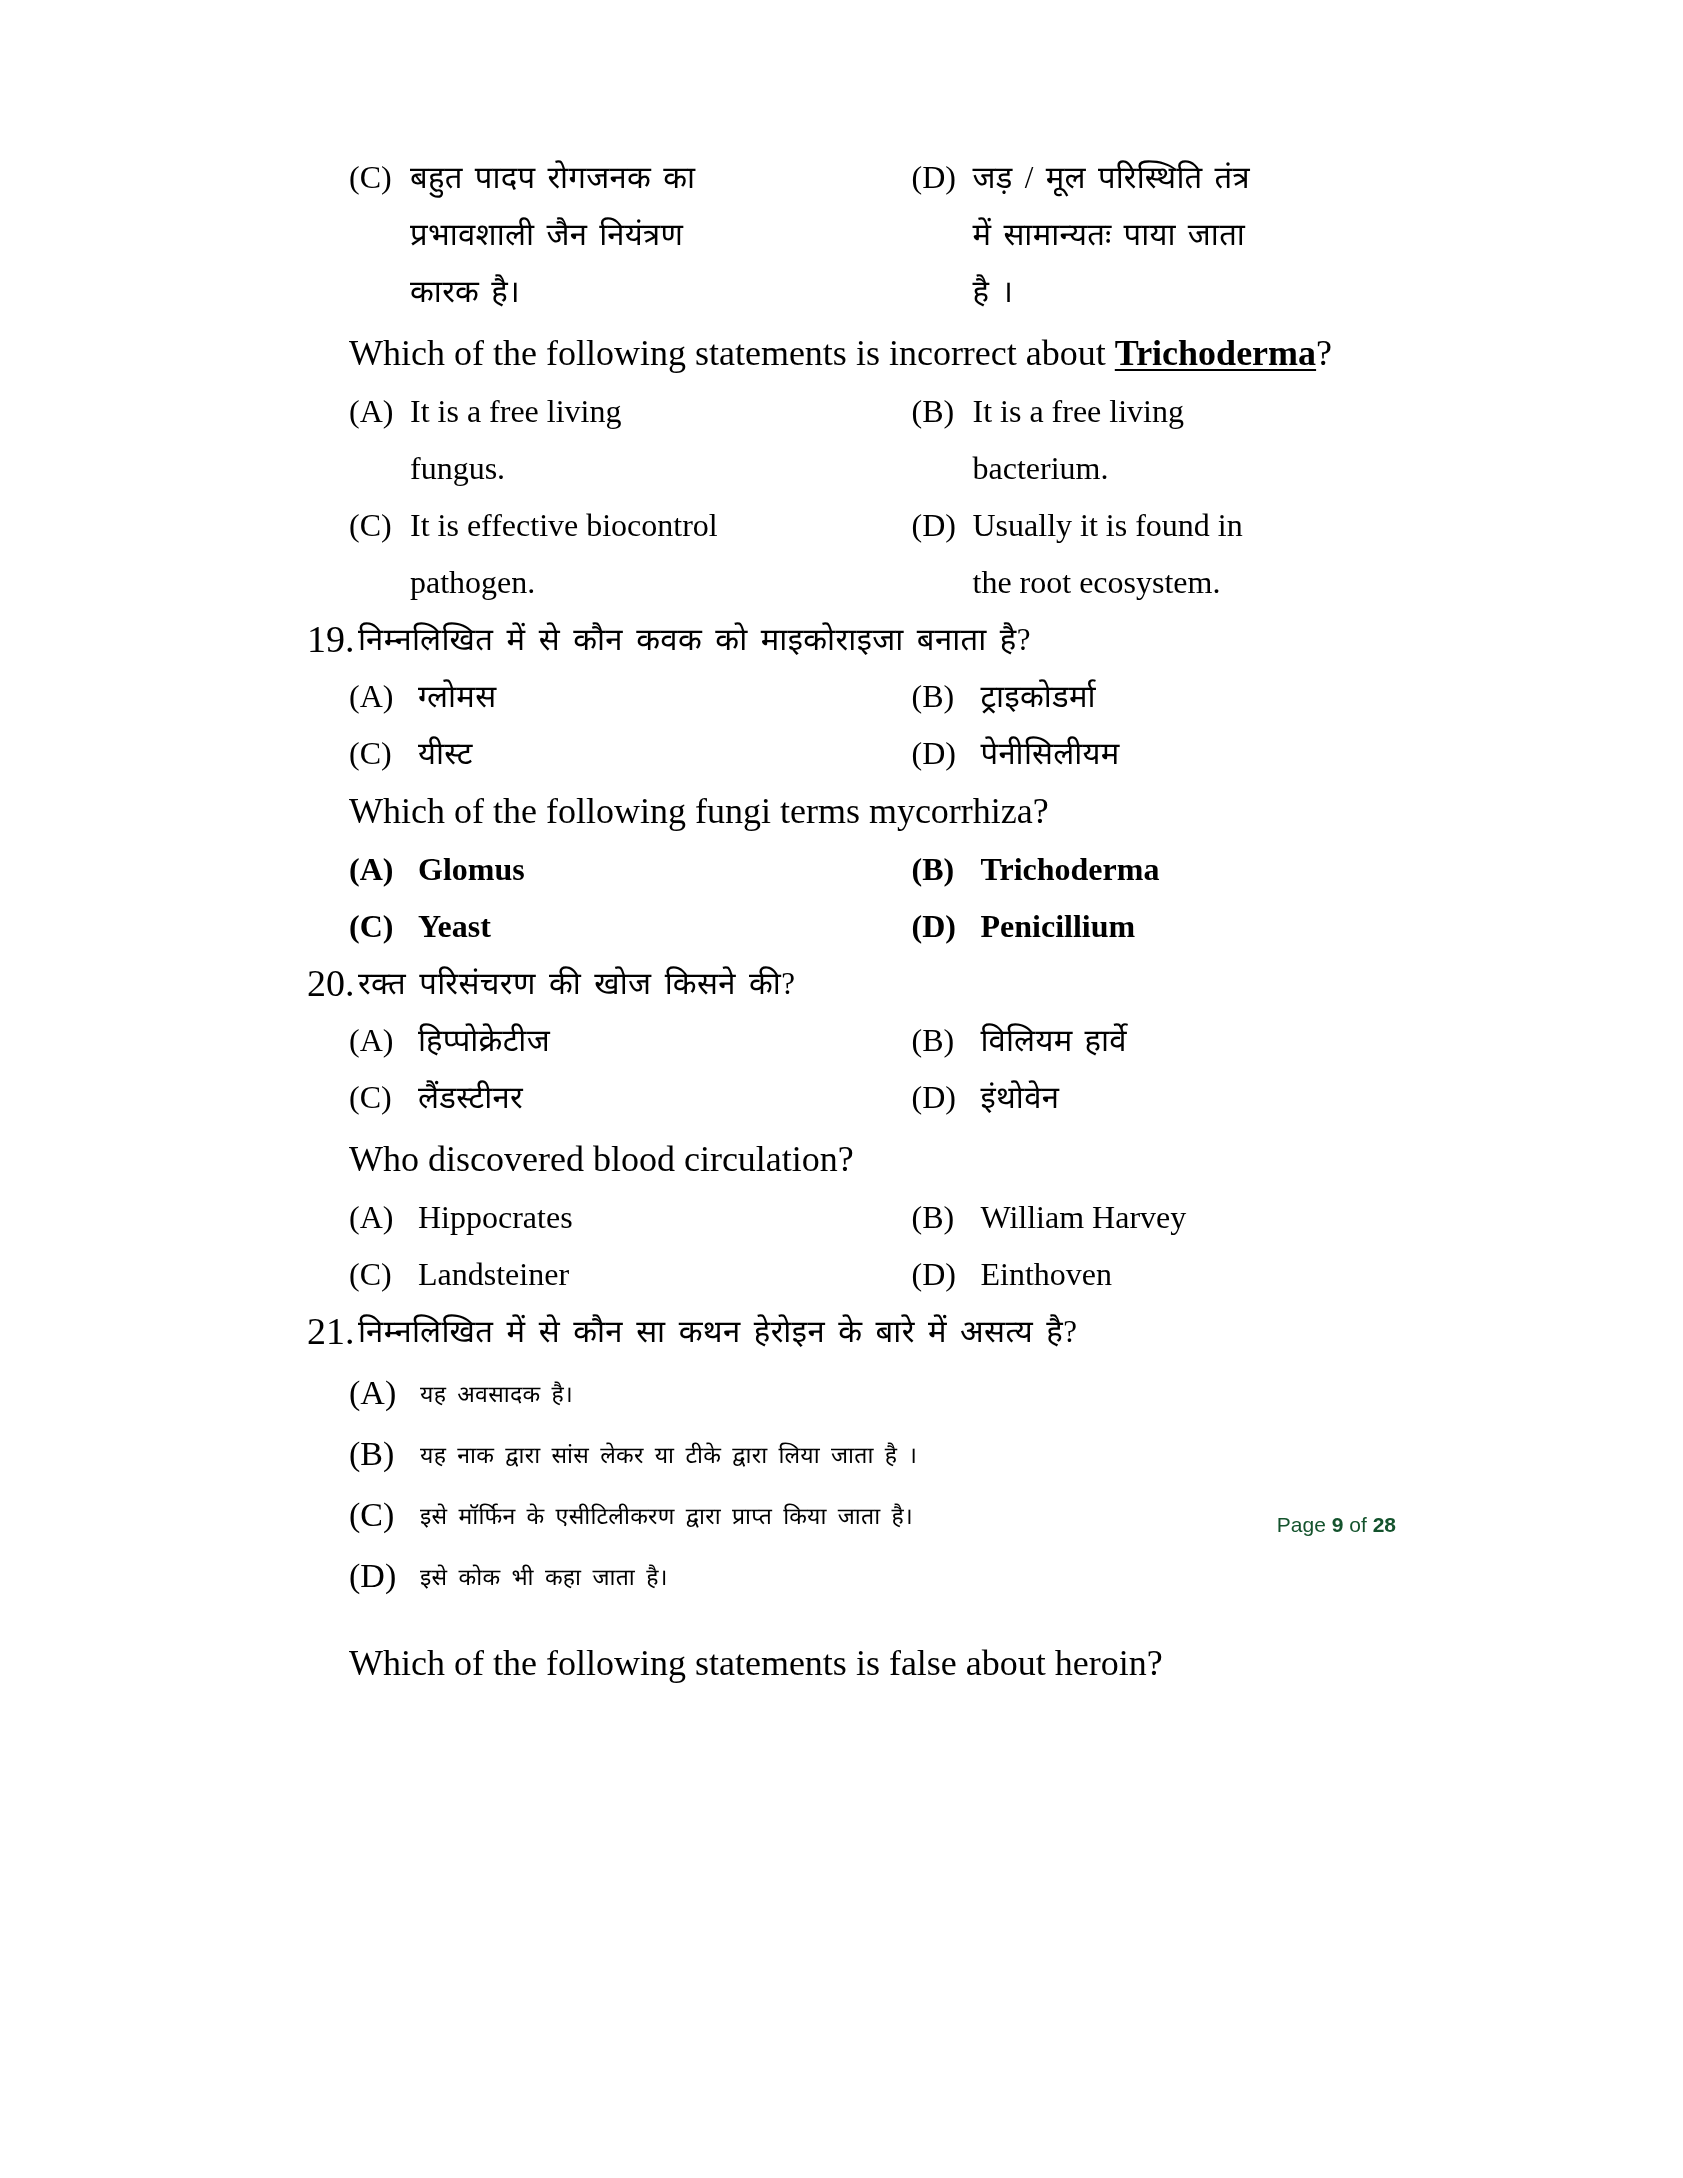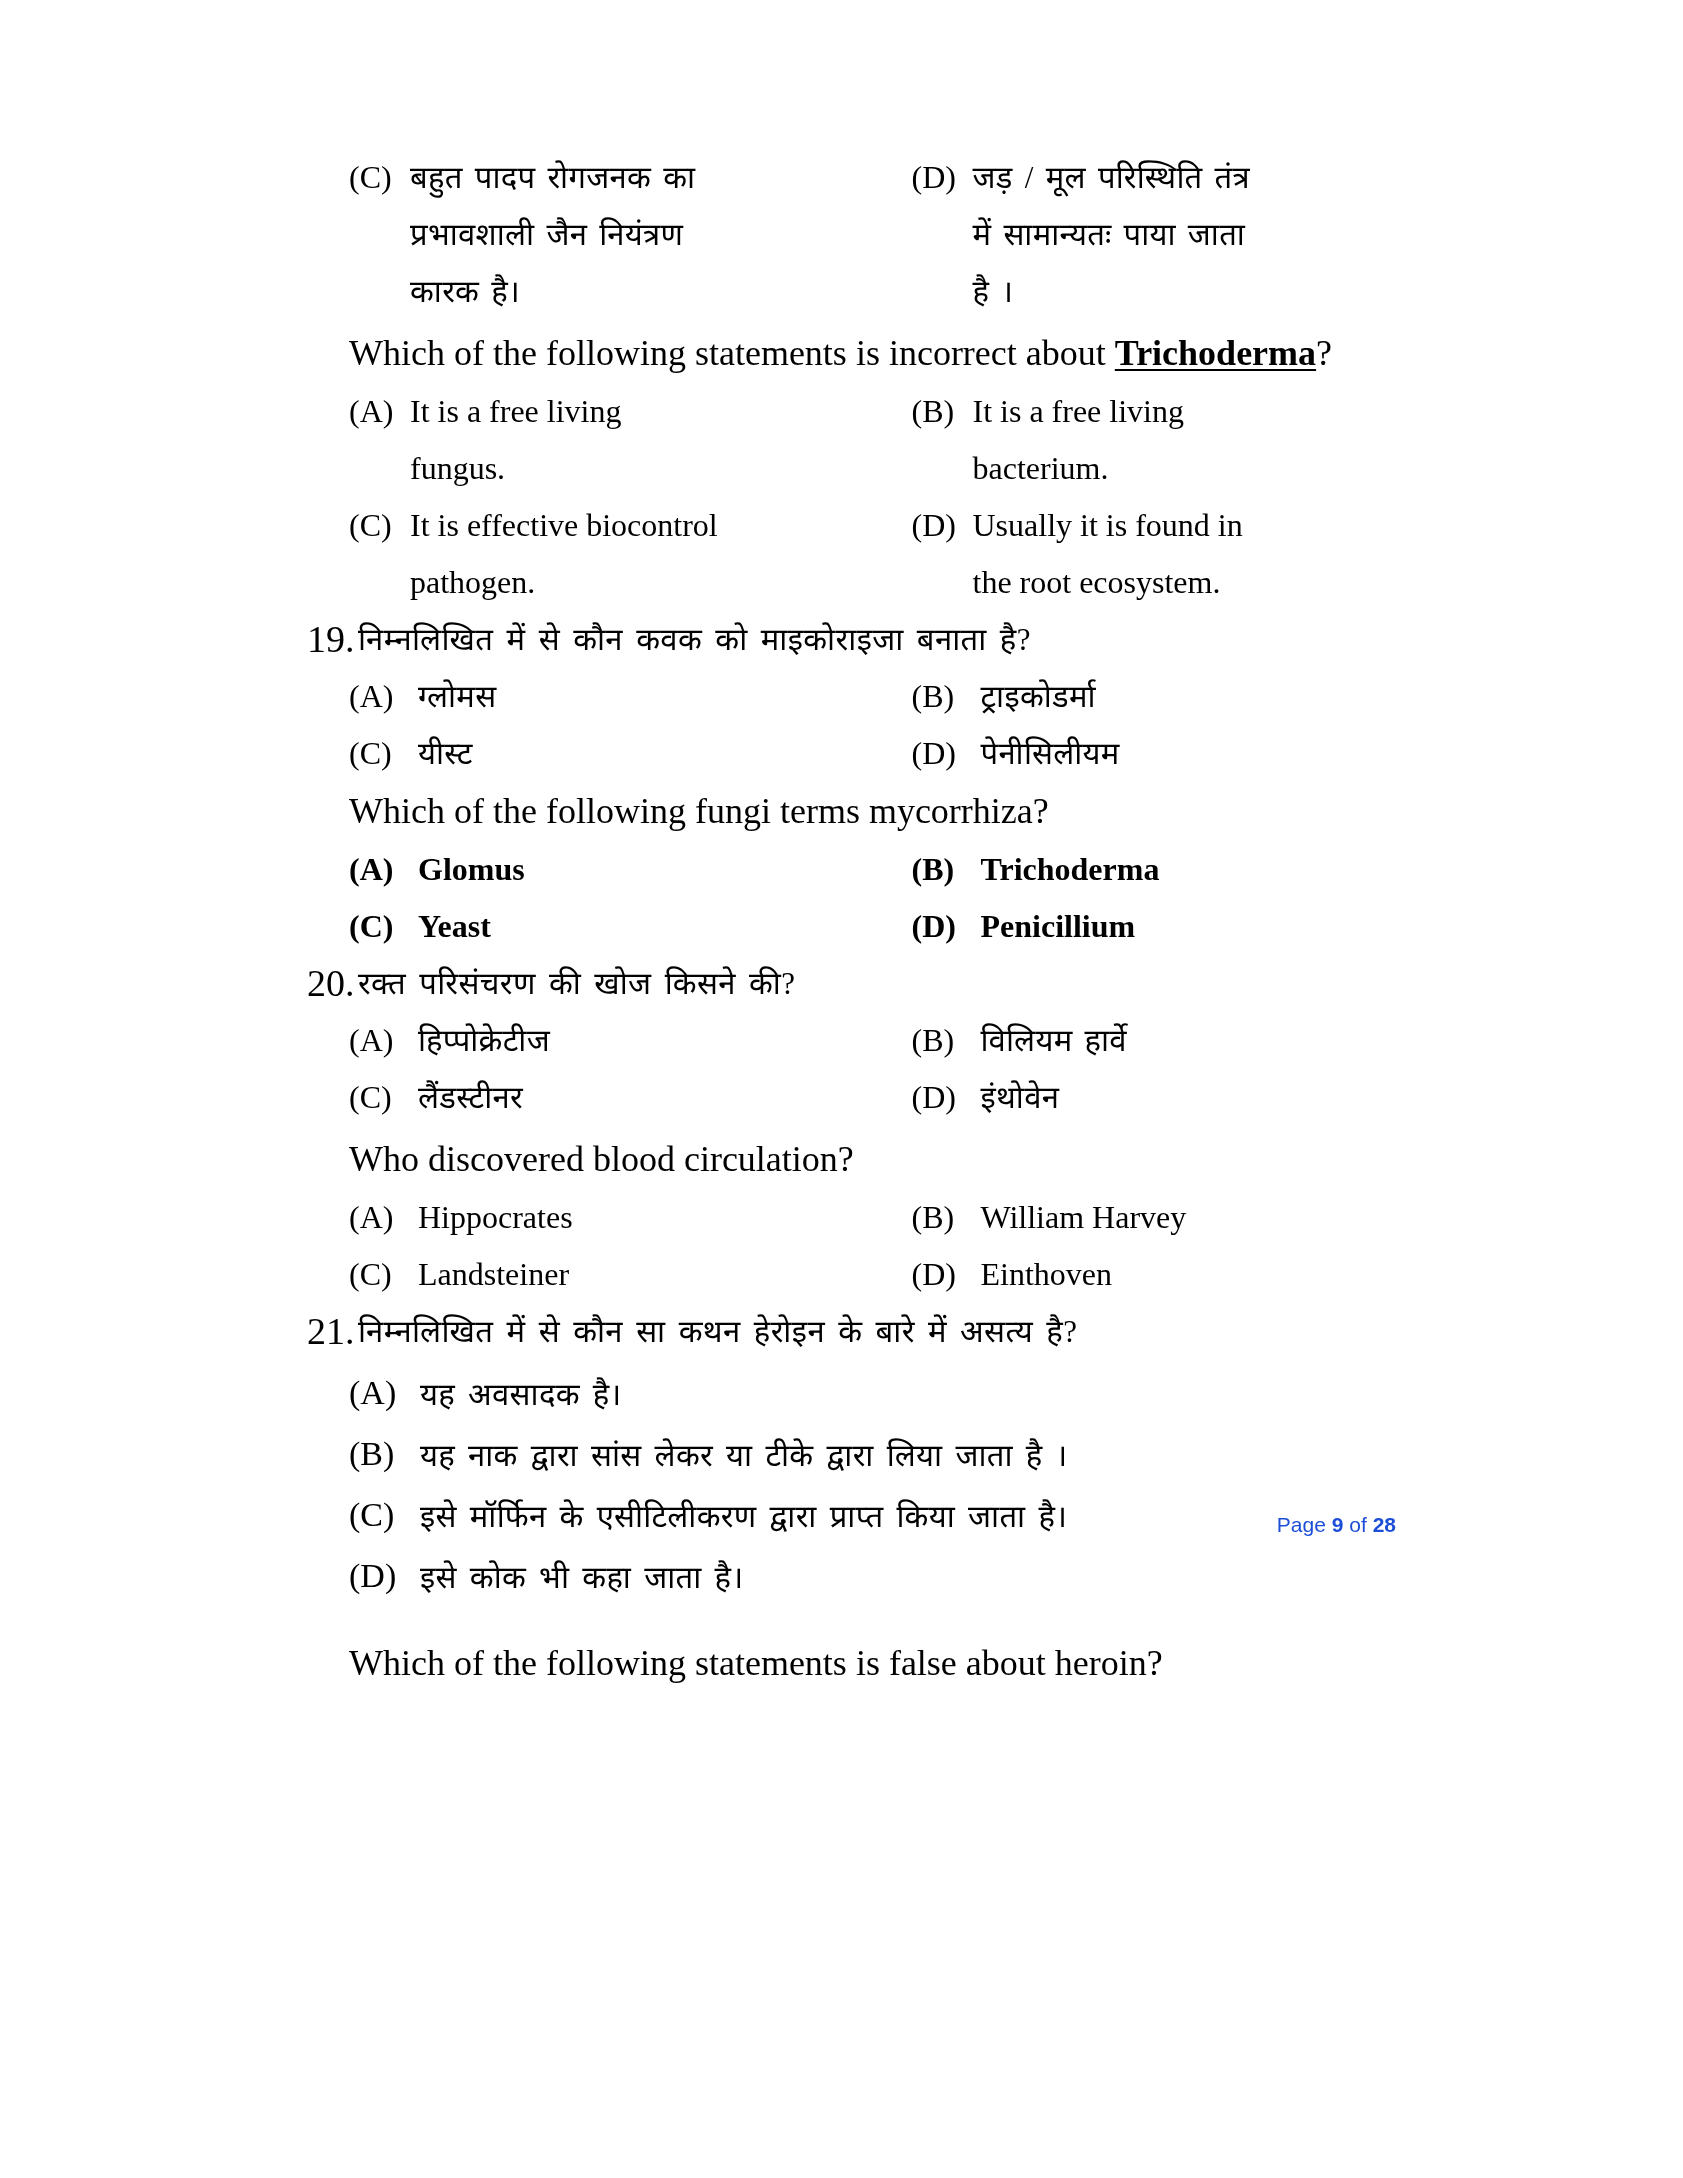--- a/index.html
+++ b/index.html
@@ -115,34 +115,34 @@
   .sp-sm { height: 4px; }
   .sp-lg { height: 26px; }
 
   
   .footer {
     position: absolute;
     right: 287px;
     top: 1513px;
     font-family: "Liberation Sans", "DejaVu Sans", sans-serif;
     font-size: 21px;
-    color: #1d4ed8;
+    color: #14532d;
     white-space: nowrap;
   }
   .footer b { font-weight: bold; }
 
   
   .opt-full {
     display: flex;
     align-items: flex-start;
     margin-left: 42px;
   }
   .opt-full .opt-label { min-width: 71px; font-size: 34px; }
   .opt-full .opt-body {
-    font-size: 31px;
+    font-size: 23px;
     line-height: 61px;
     letter-spacing: 0.3px;
     word-spacing: 5px;
     white-space: nowrap;
   }
 </style>
 </head>
 <body>
 
 <div class="page">

